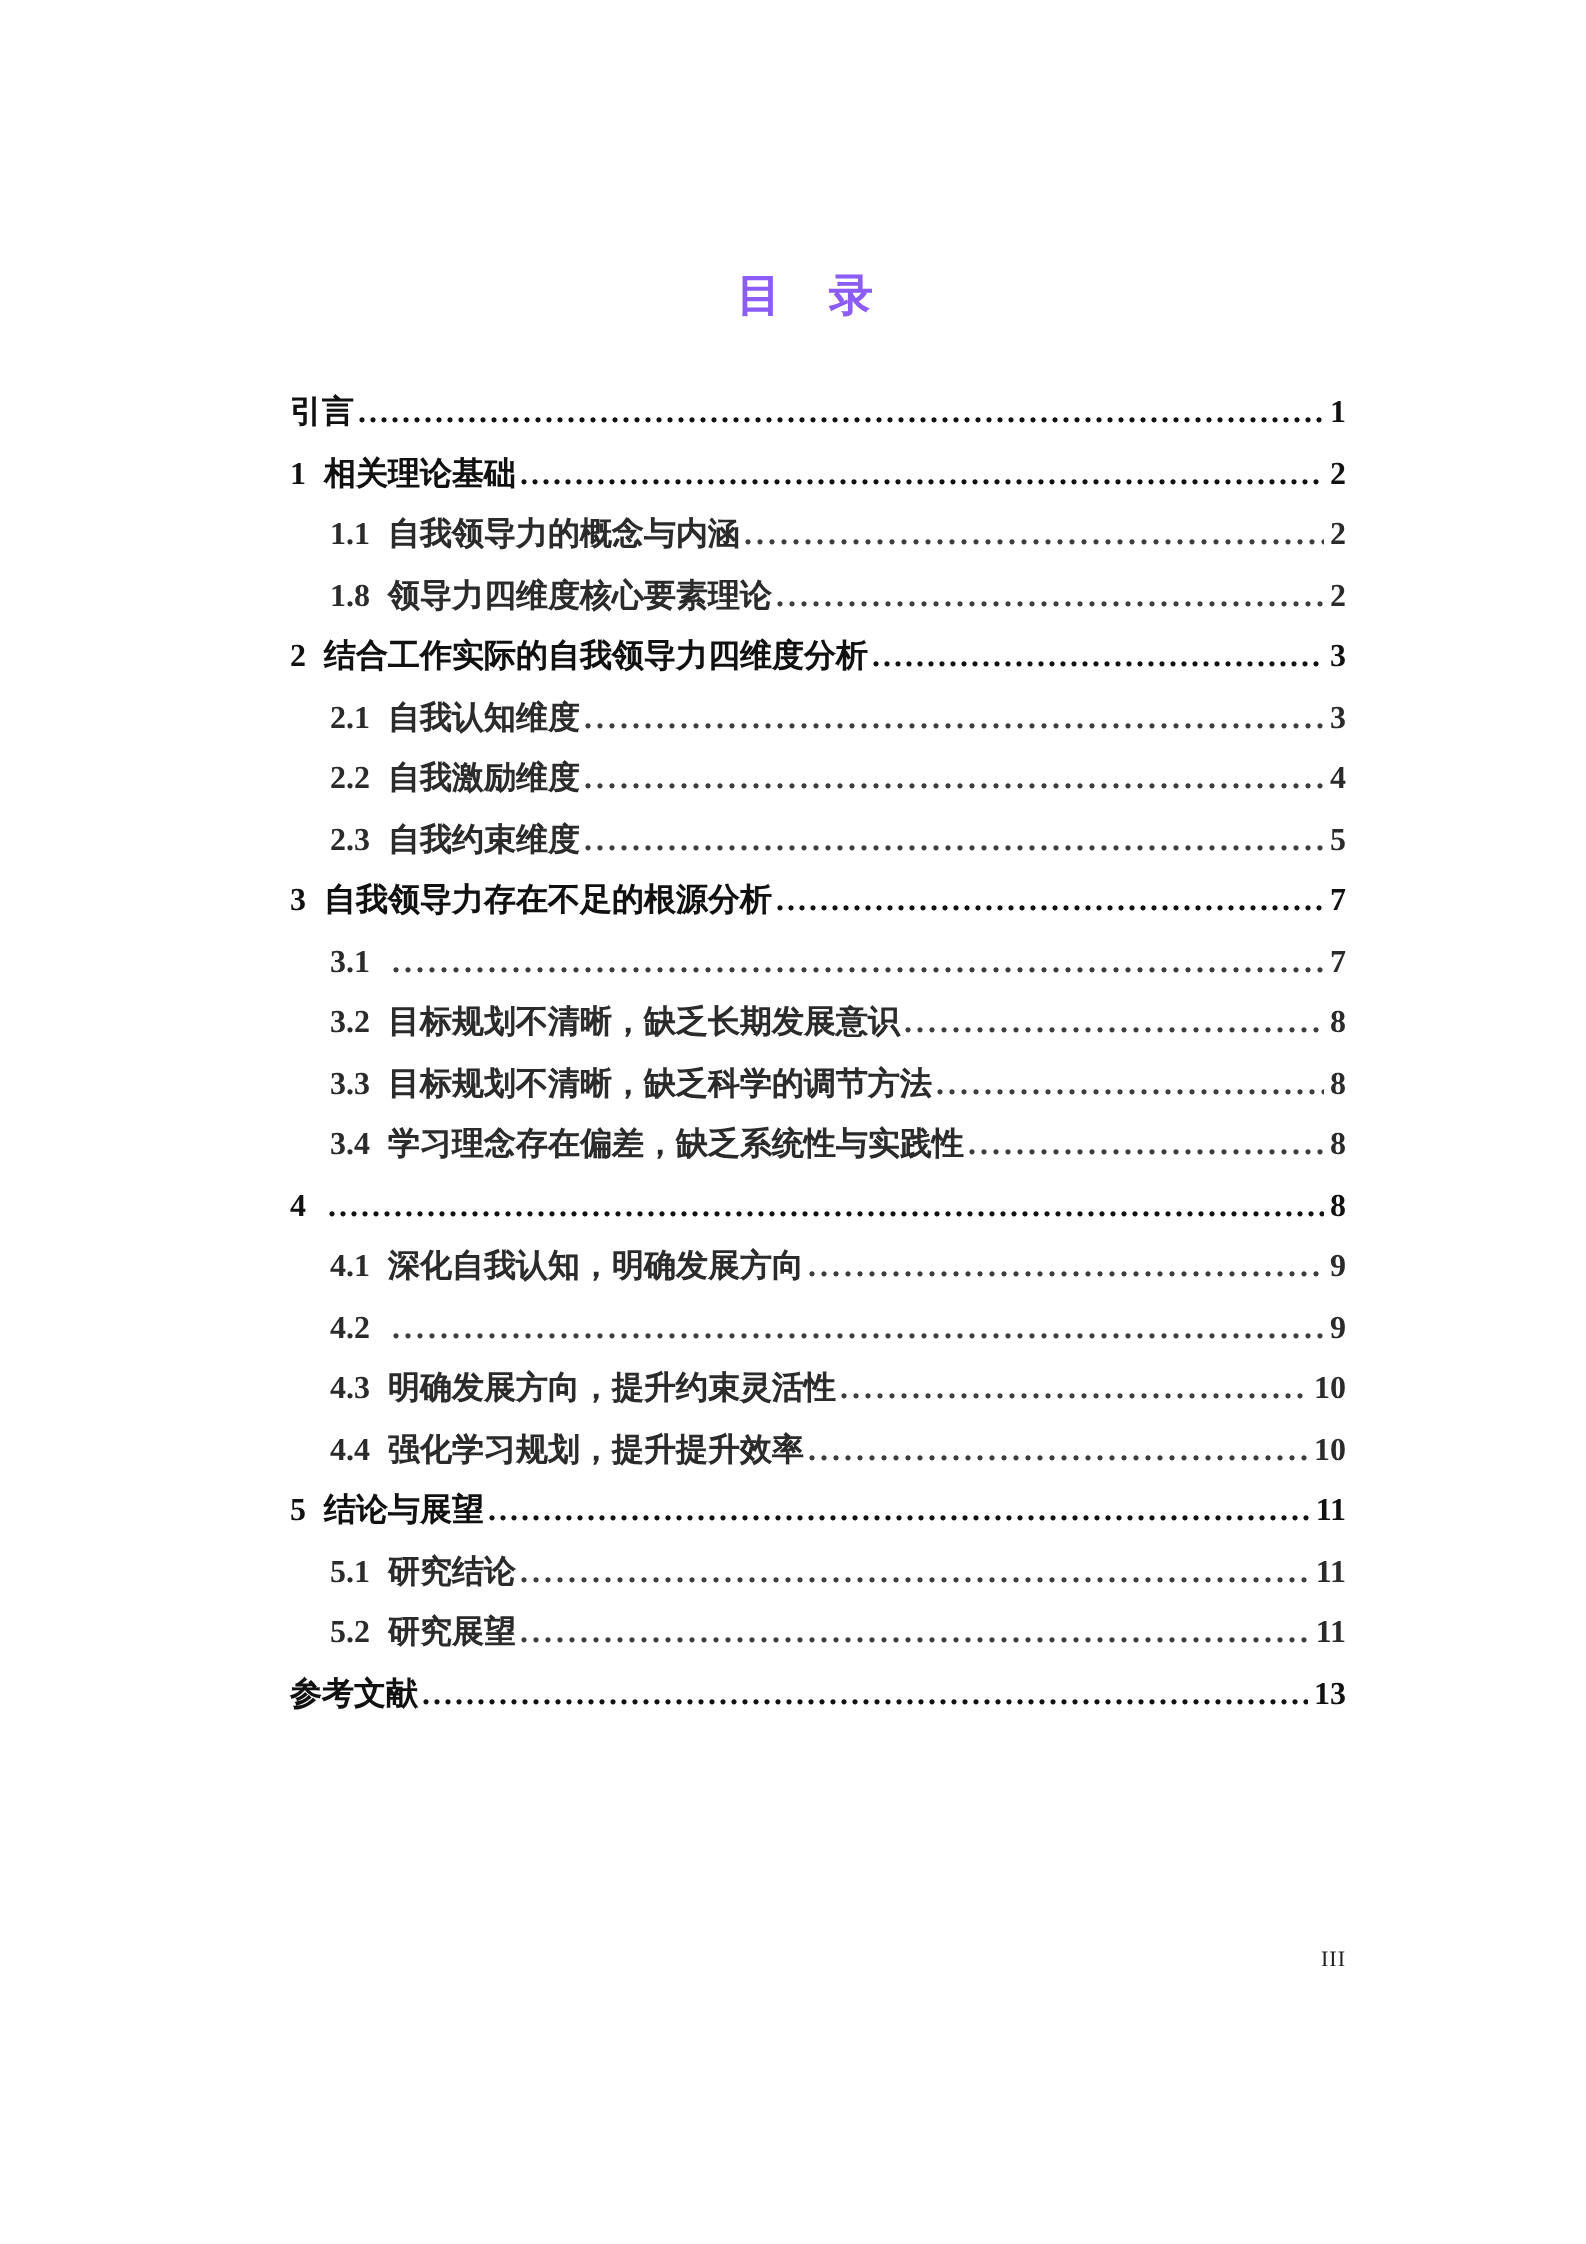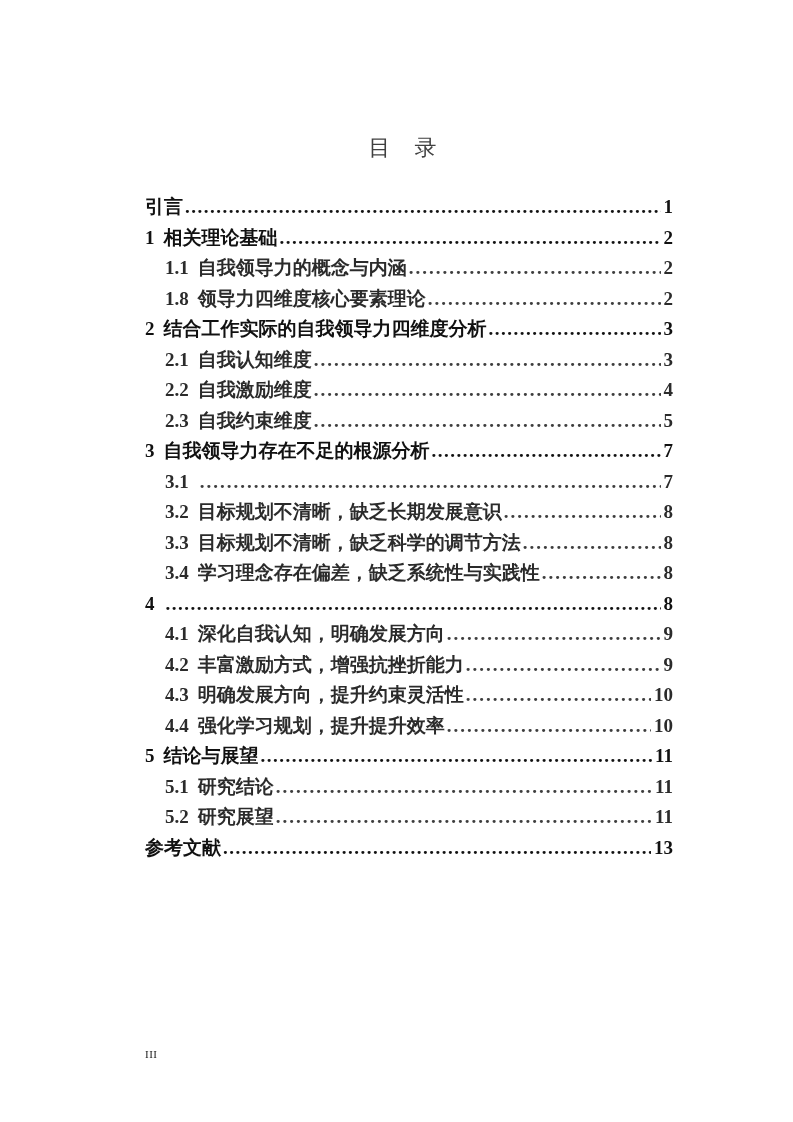--- a/index.html
+++ b/index.html
@@ -16,33 +16,33 @@
     position: absolute;
     inset: 0;
     background: #ffffff;
     padding: 134px 120px 0 145px; 
   }
   .toc-title {
     height: 28px;
     line-height: 28px;
     text-align: center;
     font-size: 22px;
-    font-weight: normal;
+    font-weight: bold;
     letter-spacing: 1px;
     margin-left: -12px; 
     margin-bottom: 30px;
-    color: #404040;
+    color: #8b5cf6;
   }
   .toc-list { width: 100%; }
   .toc-row {
     display: flex;
     align-items: baseline;
     height: 30.5px;
     line-height: 30.5px;
-    font-size: 19px;
+    font-size: 16px;
     white-space: nowrap;
   }
   .toc-row.l1 { font-weight: bold; color: #111111; }
   .toc-row.l2 { padding-left: 20px; font-weight: bold; color: #2b2b2b; }
   .toc-num { margin-right: 9px; }
   .toc-label { flex: 0 0 auto; }
   .toc-leader {
     flex: 1 1 auto;
     overflow: hidden;
     margin: 0 3px 0 2px;
@@ -53,24 +53,24 @@
     letter-spacing: 1.5px;
     font-weight: inherit;
   }
   .l2 .toc-leader { color: #3d3d3d; }
   .l2 .toc-leader::after { letter-spacing: 2px; }
   .toc-page { flex: 0 0 auto; }
   .footer-pagenum {
     position: absolute;
     left: 145px;
     width: 528px;
-    top: 1044px;
+    top: 970px;
     height: 20px;
     line-height: 20px;
-    text-align: left;
+    text-align: right;
     font-size: 11px;
     letter-spacing: 0.5px;
     color: #222222;
   }
 </style>
 </head>
 <body>
 
 <div class="page">
 
@@ -159,21 +159,20 @@
         <span class="toc-page">8</span>
       </div>
       <div class="toc-row l2">
         <span class="toc-num">4.1</span>
         <span class="toc-label">深化自我认知，明确发展方向</span>
         <span class="toc-leader"></span>
         <span class="toc-page">9</span>
       </div>
       <div class="toc-row l2">
         <span class="toc-num">4.2</span>
-        <span class="toc-label">丰富激励方式，增强抗挫折能力</span>
         <span class="toc-leader"></span>
         <span class="toc-page">9</span>
       </div>
       <div class="toc-row l2">
         <span class="toc-num">4.3</span>
         <span class="toc-label">明确发展方向，提升约束灵活性</span>
         <span class="toc-leader"></span>
         <span class="toc-page">10</span>
       </div>
       <div class="toc-row l2">

